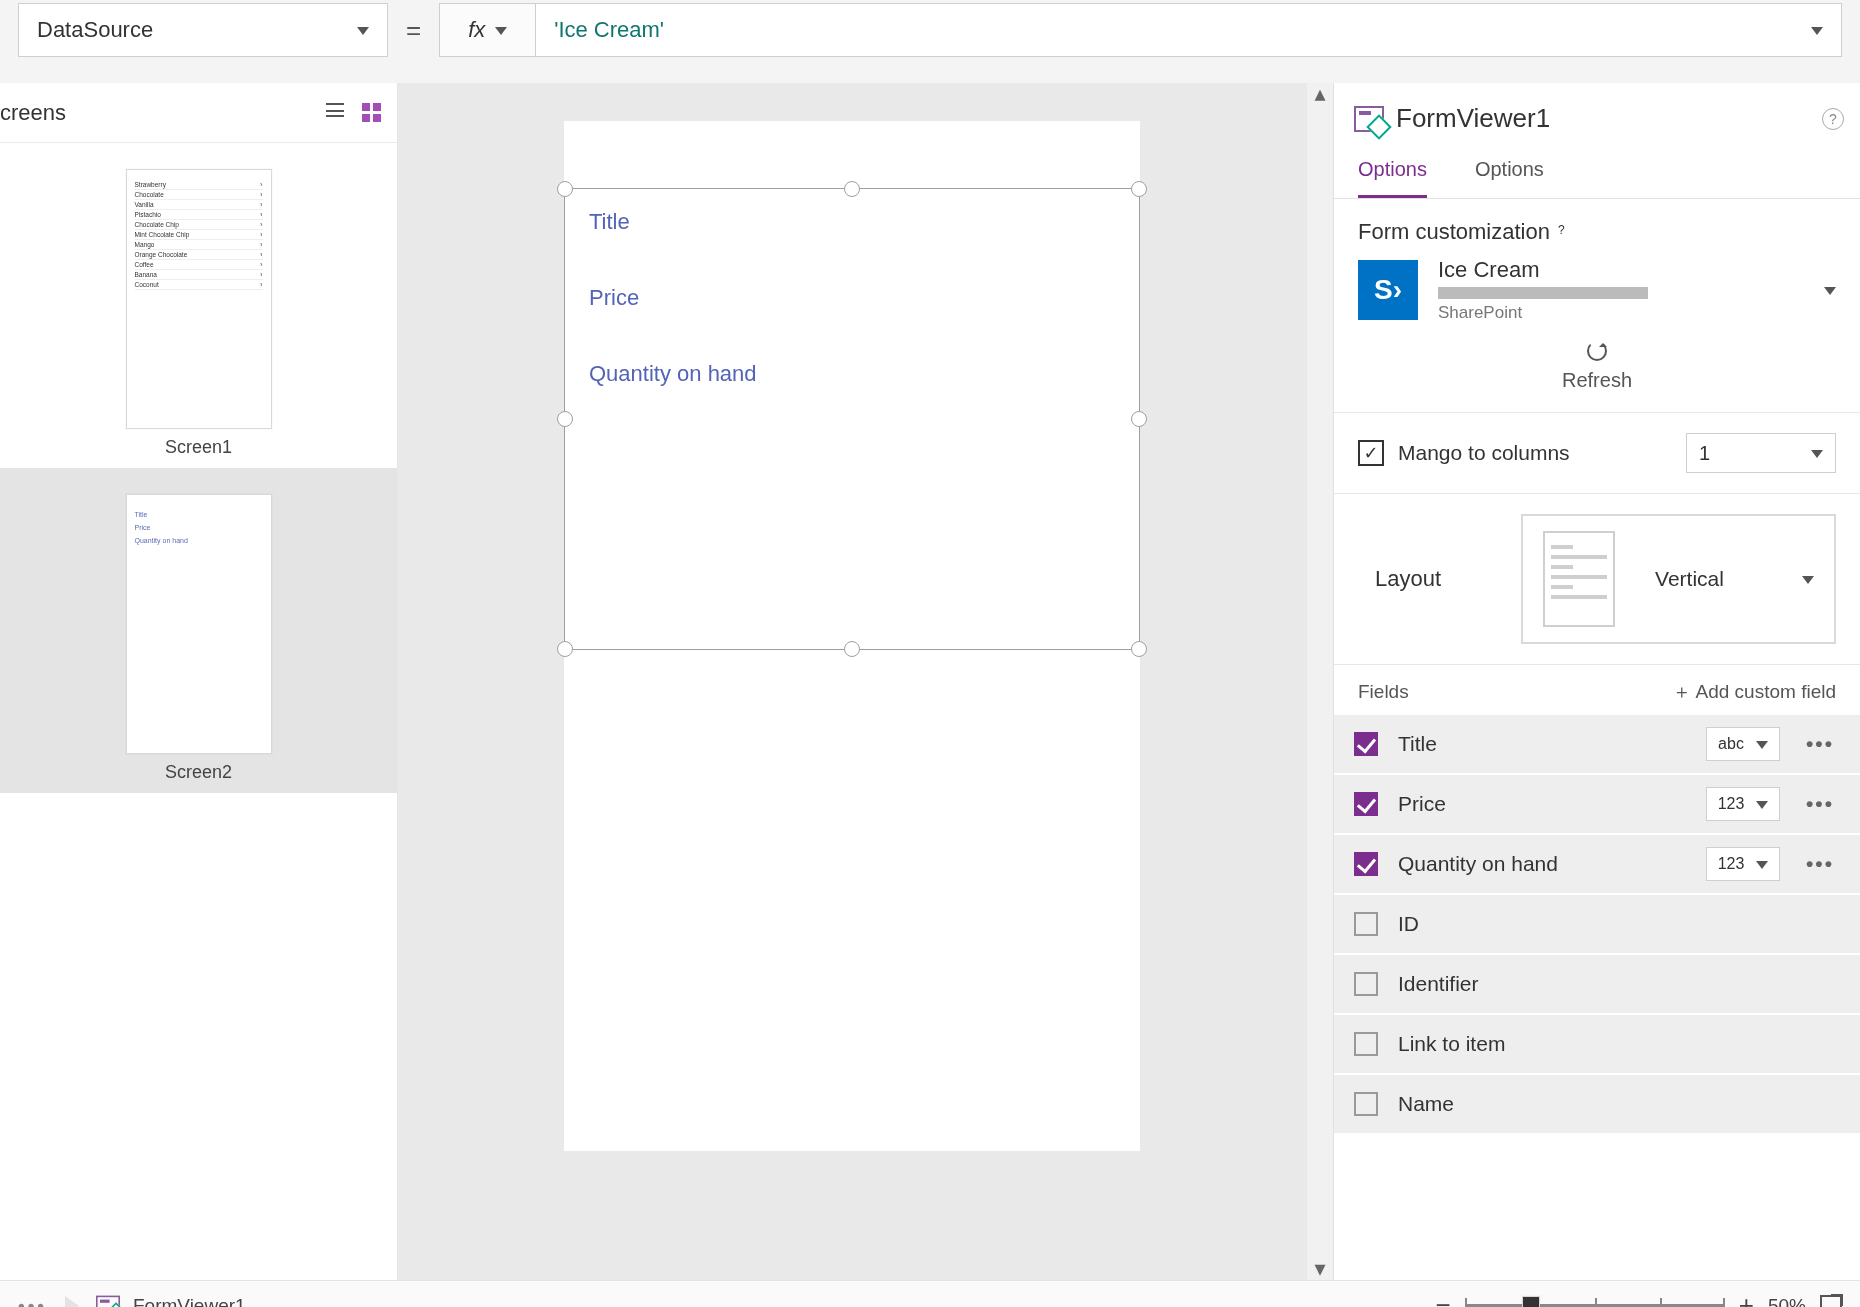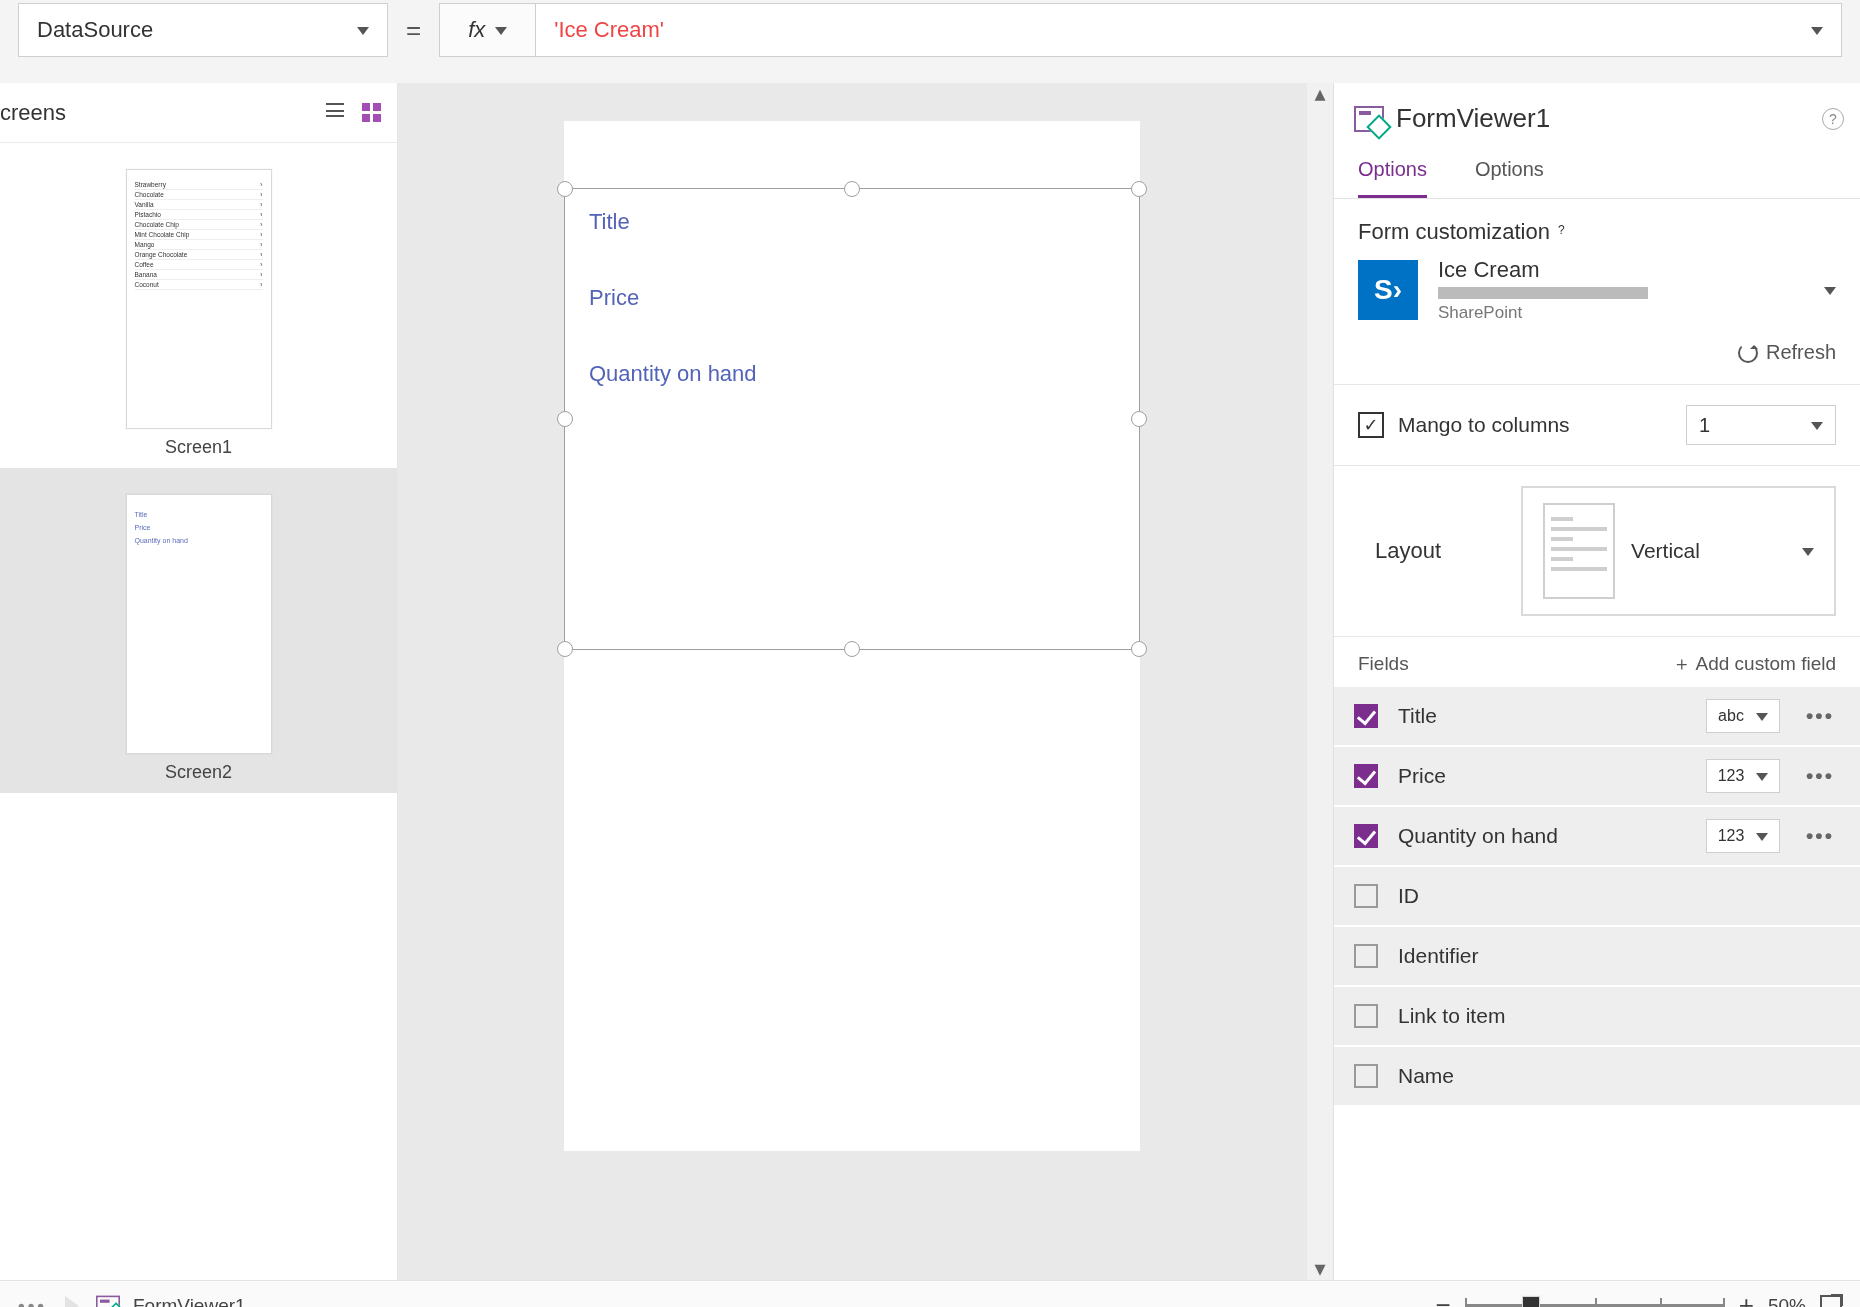--- a/index.html
+++ b/index.html
@@ -14,21 +14,21 @@
     display:flex; align-items:center; justify-content:space-between; padding:0 18px;
     font-size:22px; color:#333;
   }
   .equals { margin:0 18px; font-size:26px; color:#555; }
   .fx-box {
     width:96px; height:54px; border:1px solid #cfcfcf; border-right:none; background:#fbfbfb;
     display:flex; align-items:center; justify-content:center; font-size:22px; font-style:italic; color:#333;
   }
   .formula-input {
     flex:1; height:54px; background:#fff; border:1px solid #cfcfcf; display:flex; align-items:center;
-    padding:0 18px; font-family:Consolas, monospace; font-size:22px; color:#ef4444;
+    padding:0 18px; font-family:Consolas, monospace; font-size:22px; color:#0f766e;
     justify-content:space-between;
   }
   .caret::after { content:""; display:inline-block; border-left:6px solid transparent; border-right:6px solid transparent; border-top:8px solid #555; margin-left:6px; vertical-align:middle; }
 
   
   .main { display:flex; height:calc(1307px - 60px - 50px);margin-top:23px; }
   .left-pane {
     width:398px; background:#fff; border-right:1px solid #e5e5e5; position:relative;
   }
   .left-header {
@@ -73,27 +73,27 @@
   .rp-tabs { display:flex; gap:48px; padding:0 24px; border-bottom:1px solid #e2e2e2; font-size:20px; }
   .rp-tab { padding:14px 0; color:#555; }
   .rp-tab.active { color:#7b2e8e; border-bottom:3px solid #7b2e8e; font-weight:500; }
   .rp-section { padding:20px 24px; border-bottom:1px solid #e7e7e7; }
   .rp-source { display:flex; align-items:center; gap:20px; margin-top:12px; }
   .sp-tile { width:60px; height:60px; background:#0072c6; color:#fff; display:flex; align-items:center; justify-content:center; font-size:28px; font-weight:600; }
   .sp-info { flex:1; }
   .sp-info .name { font-size:22px; }
   .sp-info .user { height:12px; width:210px; background:#bbb; margin:4px 0; }
   .sp-info .sub { font-size:17px; color:#777; }
-  .refresh-row { text-align:right; color:#555; font-size:20px; margin-top:18px; display:flex; justify-content:flex-end; align-items:center; gap:8px; }
+  .refresh-row { text-align:right; color:#555; font-size:20px; margin-top:18px; display:flex; justify-content:flex-end; align-items:center; gap:8px;flex-direction:column; }
   .snap-row { display:flex; align-items:center; justify-content:space-between; }
   .snap-left { display:flex; align-items:center; gap:14px; }
   .checkbox { width:26px; height:26px; border:2px solid #333; display:flex; align-items:center; justify-content:center; font-size:18px; }
   .num-sel { width:150px; height:40px; border:1px solid #cfcfcf; display:flex; align-items:center; justify-content:space-between; padding:0 12px; font-size:20px; }
   .layout-row { display:flex; align-items:center; justify-content:flex-start;padding-left:41px; }
-  .layout-box { flex:1; border:2px solid #d9d9d9; height:130px; display:flex; align-items:center; margin-left:80px; padding:0 20px; gap:16px; }
+  .layout-box { flex:1; border:2px solid #d9d9d9; height:130px; display:flex; align-items:center; margin-left:80px; padding:0 20px; gap:40px; }
   .layout-thumb { width:72px; height:96px; border:2px solid #cfcfcf; background:#fff; padding:6px; }
   .layout-thumb .bar{ height:4px; background:#cfcfcf; margin:6px 0; }
   .fields-header { display:flex; align-items:center; justify-content:space-between; padding:14px 24px 10px 24px; font-size:19px; color:#555; }
   .add-field { color:#555; font-size:19px; }
   .field-row {
     display:flex; align-items:center; height:60px; background:#eeeeee; border-bottom:2px solid #fff;
     padding:0 20px; font-size:21px; color:#333; gap:20px;
   }
   .field-check { width:24px; height:24px; border:2px solid #999; position:relative; }
   .field-check.checked { background:#7b2e8e; border-color:#7b2e8e; }

